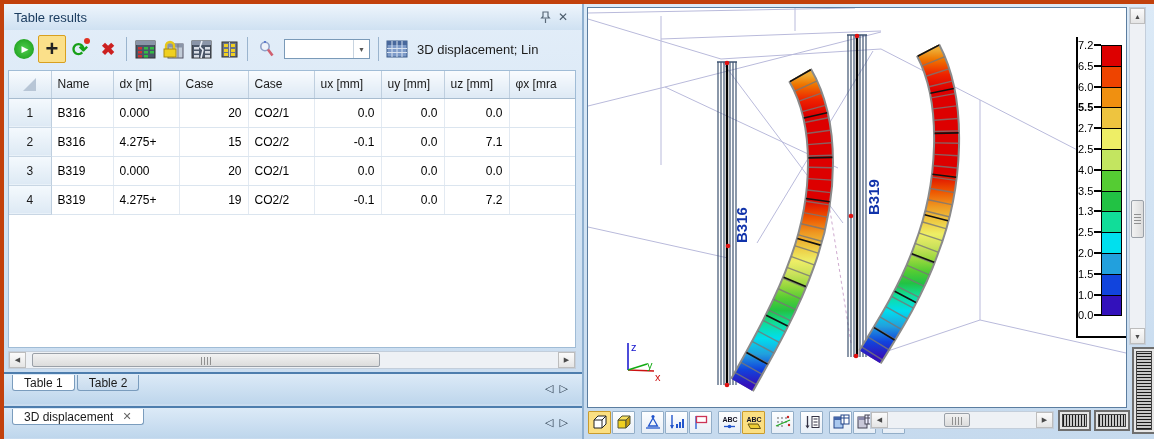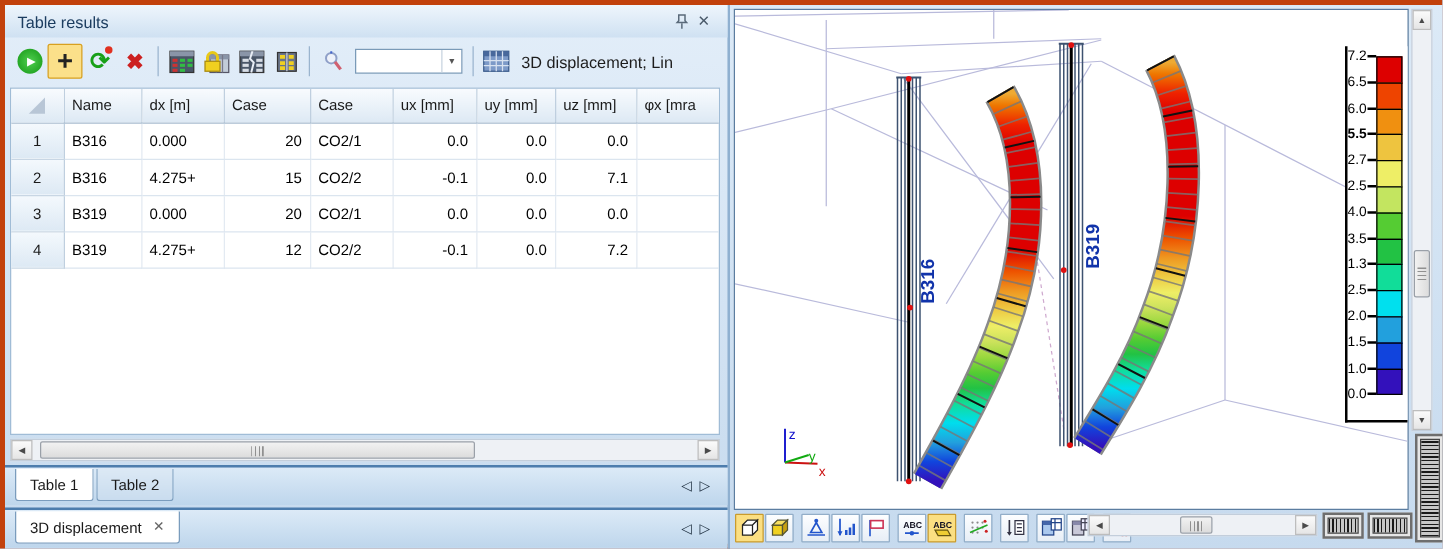--- a/index.html
+++ b/index.html
@@ -57,21 +57,21 @@
     font-size:7px; color:#4a4a4a; background:linear-gradient(#fbfbfb,#e5e5e5); border:1px solid #bdbdbd; }
   .h-thumb { margin-left:6px; width:348px; height:14px; background:linear-gradient(#f2f2f2,#dcdcdc);
     border:1px solid #9aa0a8; border-radius:2px; position:relative; }
   .h-thumb::after { content:""; position:absolute; left:50%; top:3px; margin-left:-5px; width:10px; height:8px;
     background:repeating-linear-gradient(90deg,#909090 0 1px,transparent 1px 3px); }
   .hscroll .spacer { flex:1; }
 
   .tabbar { position:absolute; left:0; width:100%; height:32px; border-top:2px solid #4d7dad;
     background:linear-gradient(#dceaf7,#bed6ec); display:flex; align-items:flex-start; padding:1px 0 0 8px; }
   .tabbar.one { top:368px; } .tabbar.two { top:402px; }
-  .tab { height:26px; display:flex; align-items:center; padding:0 11px; font-size:12px; color:#1a1a1a;
+  .tab { height:16px; display:flex; align-items:center; padding:0 11px; font-size:12px; color:#1a1a1a;
     border:1px solid #7a9cbd; border-top:none; border-radius:0 0 3px 3px; margin-right:2px;
     background:linear-gradient(#dce9f5,#c9dcee); }
   .tab.active { background:#fff; }
   .tab .x { margin-left:9px; font-size:11px; color:#666; }
   .tabnav { position:absolute; right:8px; top:8px; font-size:11px; color:#234; letter-spacing:6px; }
 
   
   .right-panel { position:absolute; left:580px; top:0; width:574px; height:439px;
     background:linear-gradient(#dceaf7,#c6daee); }
   .viewport { position:absolute; left:3px; top:3px; width:540px; height:401px; background:#fff;
@@ -279,21 +279,21 @@
               <td class="cell l">CO2/1</td>
               <td class="cell r">0.0</td>
               <td class="cell r">0.0</td>
               <td class="cell r">0.0</td>
               <td class="cell r">0</td>
             </tr>
             <tr>
               <th class="rowhead">4</th>
               <td class="cell l">B319</td>
               <td class="cell l">4.275+</td>
-              <td class="cell r">12</td>
+              <td class="cell r">19</td>
               <td class="cell l">CO2/2</td>
               <td class="cell r">-0.1</td>
               <td class="cell r">0.0</td>
               <td class="cell r">7.2</td>
               <td class="cell r">0</td>
             </tr>
           </tbody>
       </table>
     </div>
 

